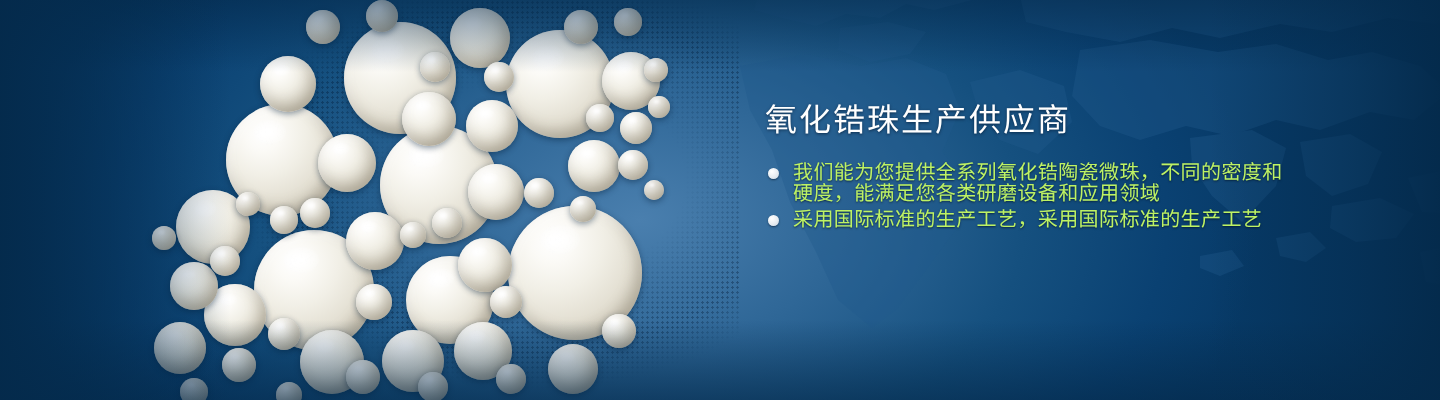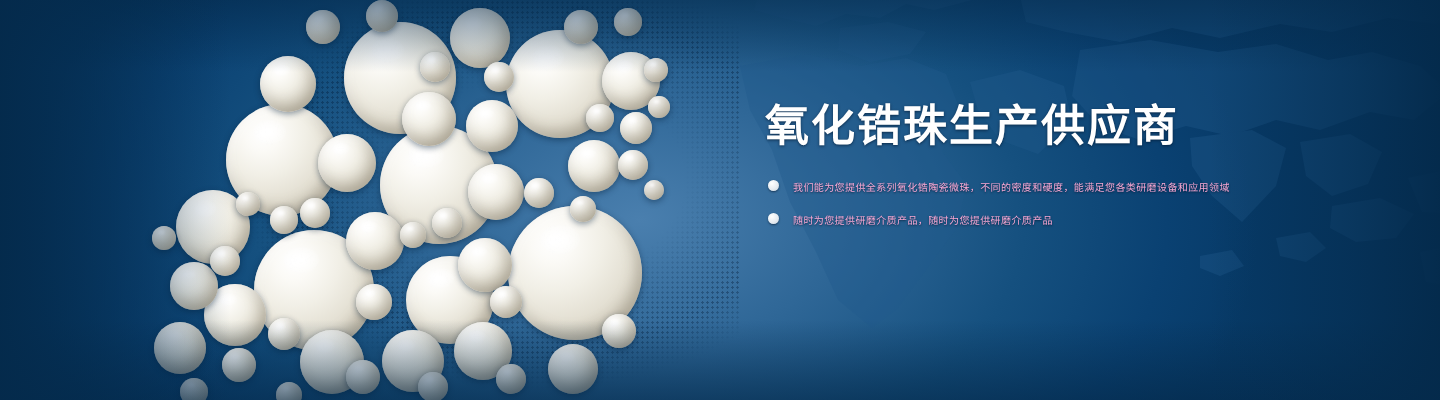--- a/index.html
+++ b/index.html
@@ -70,35 +70,35 @@
     background:radial-gradient(ellipse at 50% 50%, rgba(255,255,255,.95) 0%, rgba(255,255,255,.35) 55%, rgba(255,255,255,0) 100%);
     filter:blur(1.2px);
   }
 
   
   .copy{
     position:absolute;left:765px;top:104px;width:520px;
   }
   .headline{
     margin:0 0 26px 0;
-    font-size:44px;line-height:1;
-    font-weight:700;
+    font-size:32px;line-height:1;
+    font-weight:400;
     color:#ffffff;
     letter-spacing:2px;
     text-shadow:0 1px 3px rgba(0,18,40,.65);
     white-space:nowrap;
   }
   .points{list-style:none;margin:0;padding:0;}
   .point{
     position:relative;
     padding-left:28px;
     margin-bottom:5px;
-    color:#f9a8d4;
-    font-size:10px;
-    line-height:28px;
+    color:#bef264;
+    font-size:20px;
+    line-height:21px;
     letter-spacing:.4px;
     text-shadow:0 1px 2px rgba(0,16,36,.70);
   }
   .dot{
     position:absolute;left:3px;top:6px;
     width:11px;height:11px;border-radius:50%;
     background:radial-gradient(circle at 35% 32%, #ffffff 0%, #e7ecf1 55%, #c9d3dd 100%);
     box-shadow:0 1px 2px rgba(0,16,36,.55);
   }
   .ptext{display:block;}
@@ -207,18 +207,18 @@
   <div class="copy">
     <h1 class="headline">氧化锆珠生产供应商</h1>
 
     <ul class="points">
       <li class="point">
         <span class="dot"></span>
         <span class="ptext">我们能为您提供全系列氧化锆陶瓷微珠，不同的密度和硬度，能满足您各类研磨设备和应用领域</span>
       </li>
       <li class="point">
         <span class="dot"></span>
-        <span class="ptext">随时为您提供研磨介质产品，随时为您提供研磨介质产品</span>
+        <span class="ptext">采用国际标准的生产工艺，采用国际标准的生产工艺</span>
       </li>
     </ul>
   </div>
 
 </div>
 
 </body></html>

